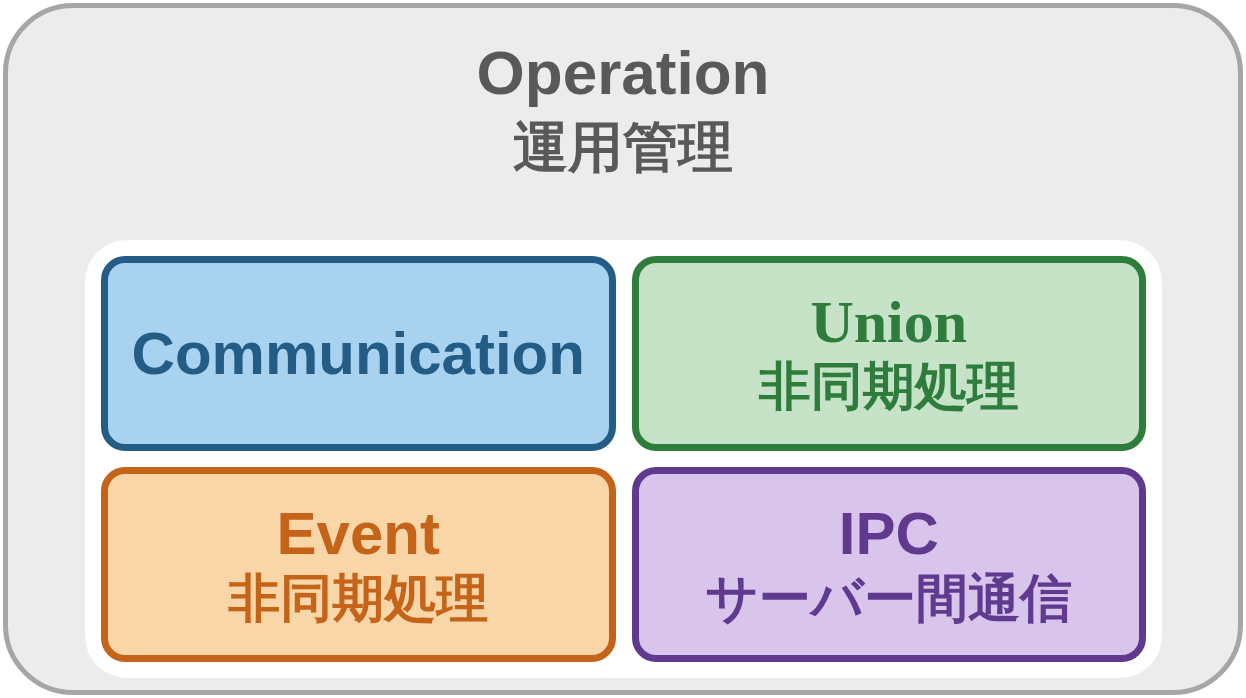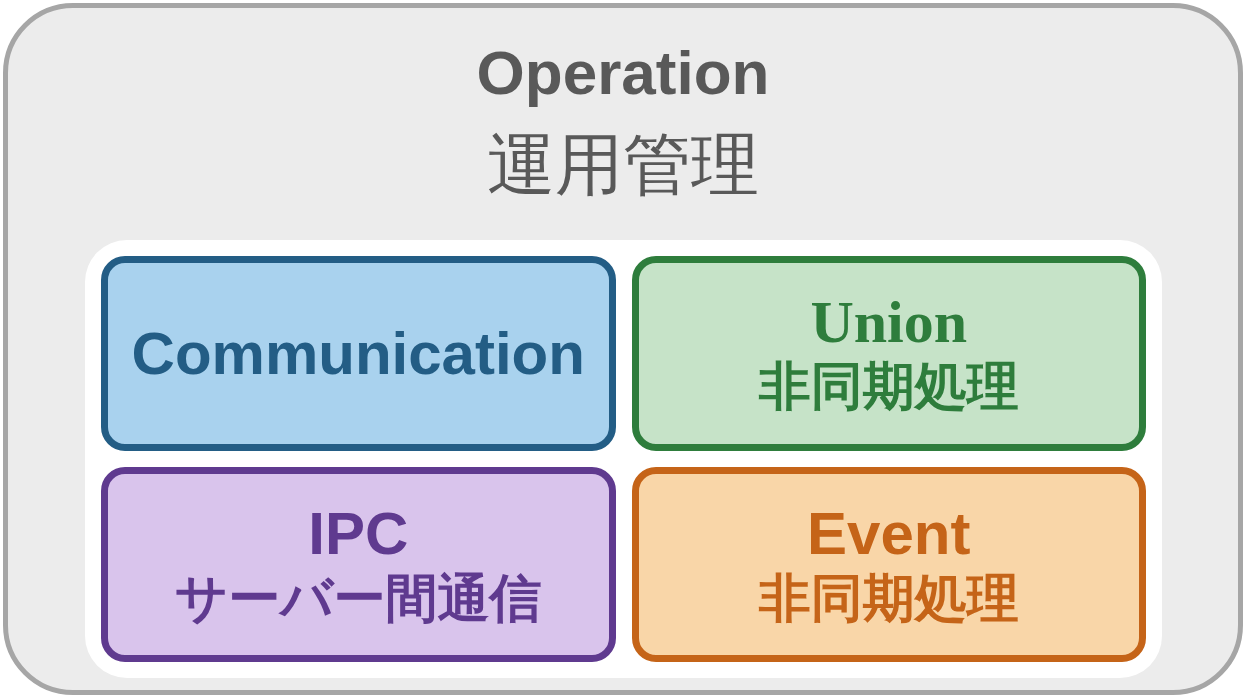--- a/index.html
+++ b/index.html
@@ -30,24 +30,24 @@
   .title-en {
     margin-top: 34px;
     text-align: center;
     font-size: 62px;
     font-weight: bold;
     line-height: 1.0;
     color: #595959;
     letter-spacing: 0px;
   }
   .title-ja {
-    margin-top: 26px;
+    margin-top: 16px;
     text-align: center;
-    font-size: 68px;
-    font-weight: normal;
+    font-size: 55px;
+    font-weight: bold;
     line-height: 1.0;
     color: #595959;
   }
   
   .modules-panel {
     position: absolute;
     left: 77px;
     top: 232px;
     width: 1077px;
     height: 438px;
@@ -100,25 +100,25 @@
 
       <div class="module m-communication">
         <div class="module-title">Communication</div>
       </div>
 
       <div class="module m-union">
         <div class="module-title">Union</div>
         <div class="module-subtitle">非同期処理</div>
       </div>
 
+      <div class="module m-event">
+        <div class="module-title">Event</div>
+        <div class="module-subtitle">非同期処理</div>
+      </div>
+
       <div class="module m-ipc">
         <div class="module-title">IPC</div>
         <div class="module-subtitle">サーバー間通信</div>
-      </div>
-
-      <div class="module m-event">
-        <div class="module-title">Event</div>
-        <div class="module-subtitle">非同期処理</div>
       </div>
 
     </div>
   </div>
 </div>
 
 </body></html>

